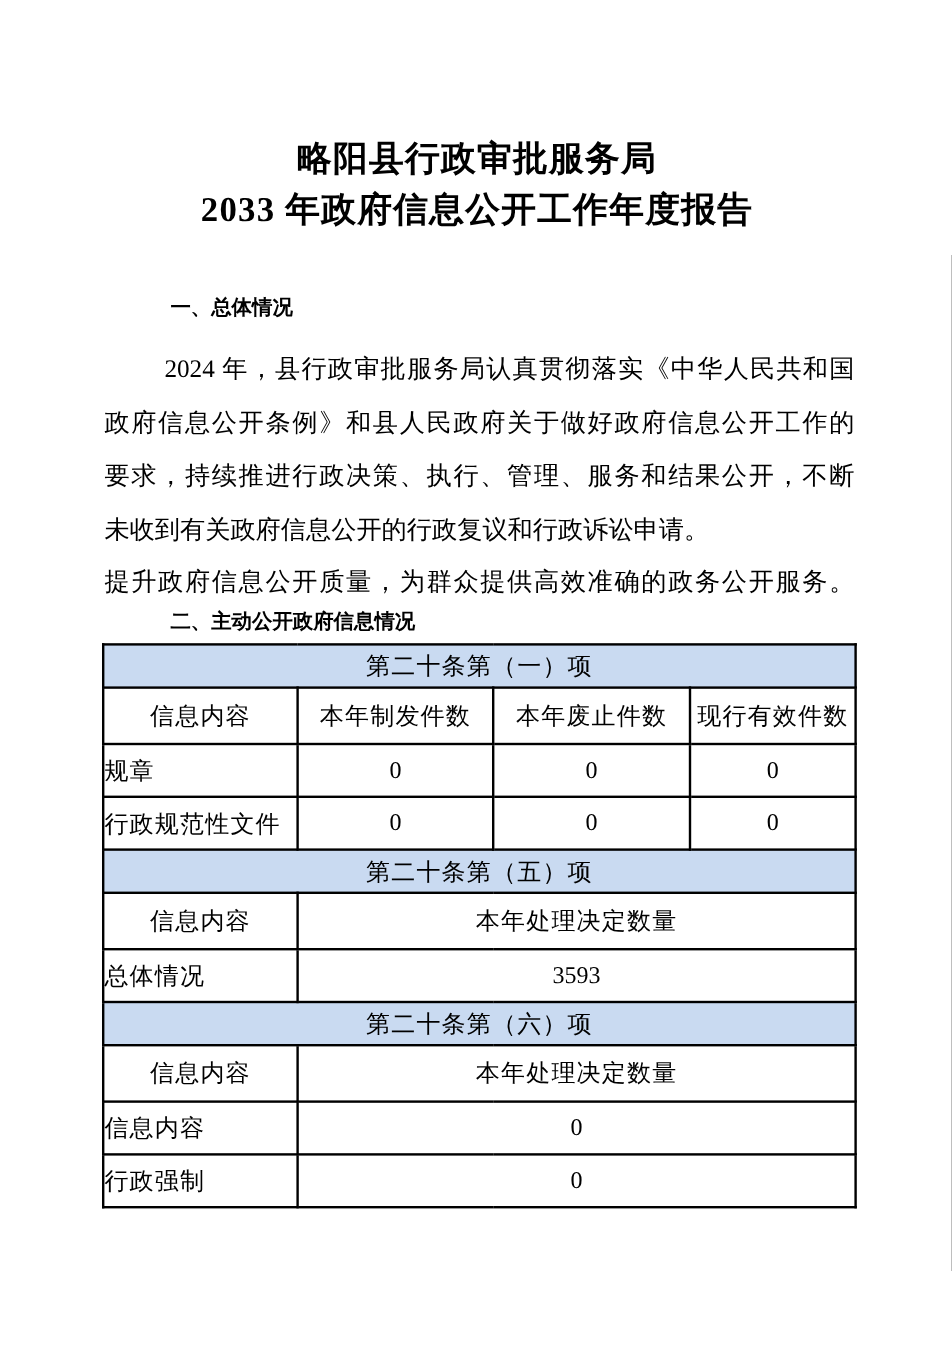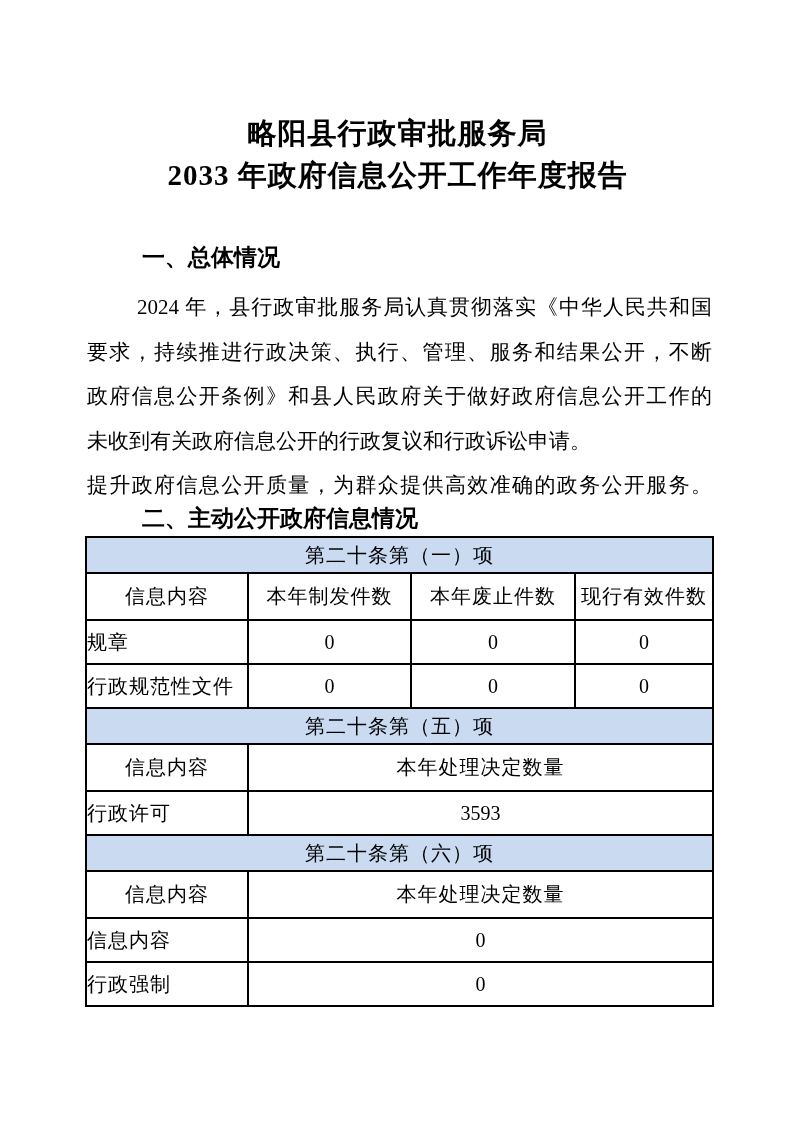--- a/index.html
+++ b/index.html
@@ -33,21 +33,21 @@
   }
   
   .sec-heading {
     position: absolute;
     left: 85px;
     width: 625px;
     padding-left: 57px;
     box-sizing: border-box;
     font-family: "Liberation Sans", "DejaVu Sans", sans-serif;
     font-weight: 700;
-    font-size: 23px;
+    font-size: 17px;
     line-height: 30px;
   }
   .sec1-heading { top: 242px; }
   .sec2-heading { top: 503px; }
   
   .body-para {
     position: absolute;
     top: 285px;
     left: 87px;
     width: 625px;
@@ -105,22 +105,22 @@
 
   <div class="doc-title">
     <div>略阳县行政审批服务局</div>
     <div>2033 年政府信息公开工作年度报告</div>
   </div>
 
   <div class="sec-heading sec1-heading">一、总体情况</div>
 
   <div class="body-para">
     <div class="pline first">2024 年，县行政审批服务局认真贯彻落实《中华人民共和国</div>
+    <div class="pline">政府信息公开条例》和县人民政府关于做好政府信息公开工作的</div>
     <div class="pline">要求，持续推进行政决策、执行、管理、服务和结果公开，不断</div>
-    <div class="pline">政府信息公开条例》和县人民政府关于做好政府信息公开工作的</div>
     <div class="pline last">未收到有关政府信息公开的行政复议和行政诉讼申请。</div>
     <div class="pline">提升政府信息公开质量，为群众提供高效准确的政务公开服务。</div>
   </div>
 
   <div class="sec-heading sec2-heading">二、主动公开政府信息情况</div>
 
   <div class="tablewrap">
     <table class="doc-table">
       <colgroup>
         <col style="width:162px">
@@ -153,21 +153,21 @@
         </tr>
 
         <tr class="band">
           <td colspan="4" class="bandcell">第二十条第（五）项</td>
         </tr>
         <tr class="cols">
           <td class="hc">信息内容</td>
           <td class="hc" colspan="3">本年处理决定数量</td>
         </tr>
         <tr class="data">
-          <td class="lc">行政许可</td>
+          <td class="lc">总体情况</td>
           <td class="vc" colspan="3">3593</td>
         </tr>
 
         <tr class="band">
           <td colspan="4" class="bandcell">第二十条第（六）项</td>
         </tr>
         <tr class="cols">
           <td class="hc">信息内容</td>
           <td class="hc" colspan="3">本年处理决定数量</td>
         </tr>

